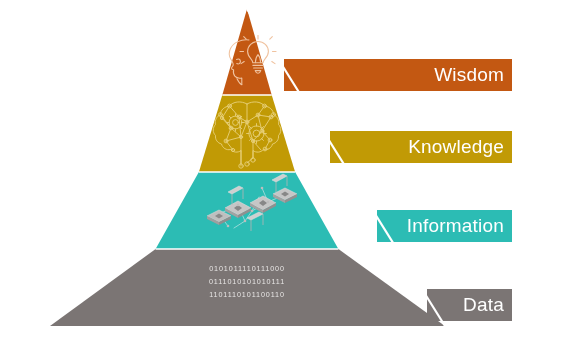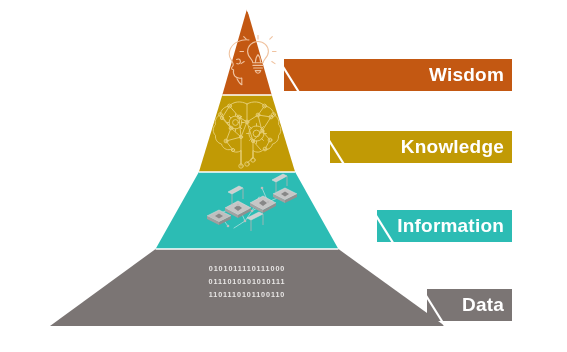--- a/index.html
+++ b/index.html
@@ -11,21 +11,20 @@
     height: 352px;
     background: #ffffff;
     font-family: "Liberation Sans", sans-serif;
     overflow: hidden;
   }
   #stage {
     position: relative;
     width: 567px;
     height: 336px;
     background: #a21caf;
-    font-weight: bold;
   }
   #diagram {
     position: absolute;
     left: 0;
     top: 0;
     width: 567px;
     height: 352px;
   }
   .bar-label {
     font-family: "Liberation Sans", sans-serif;

